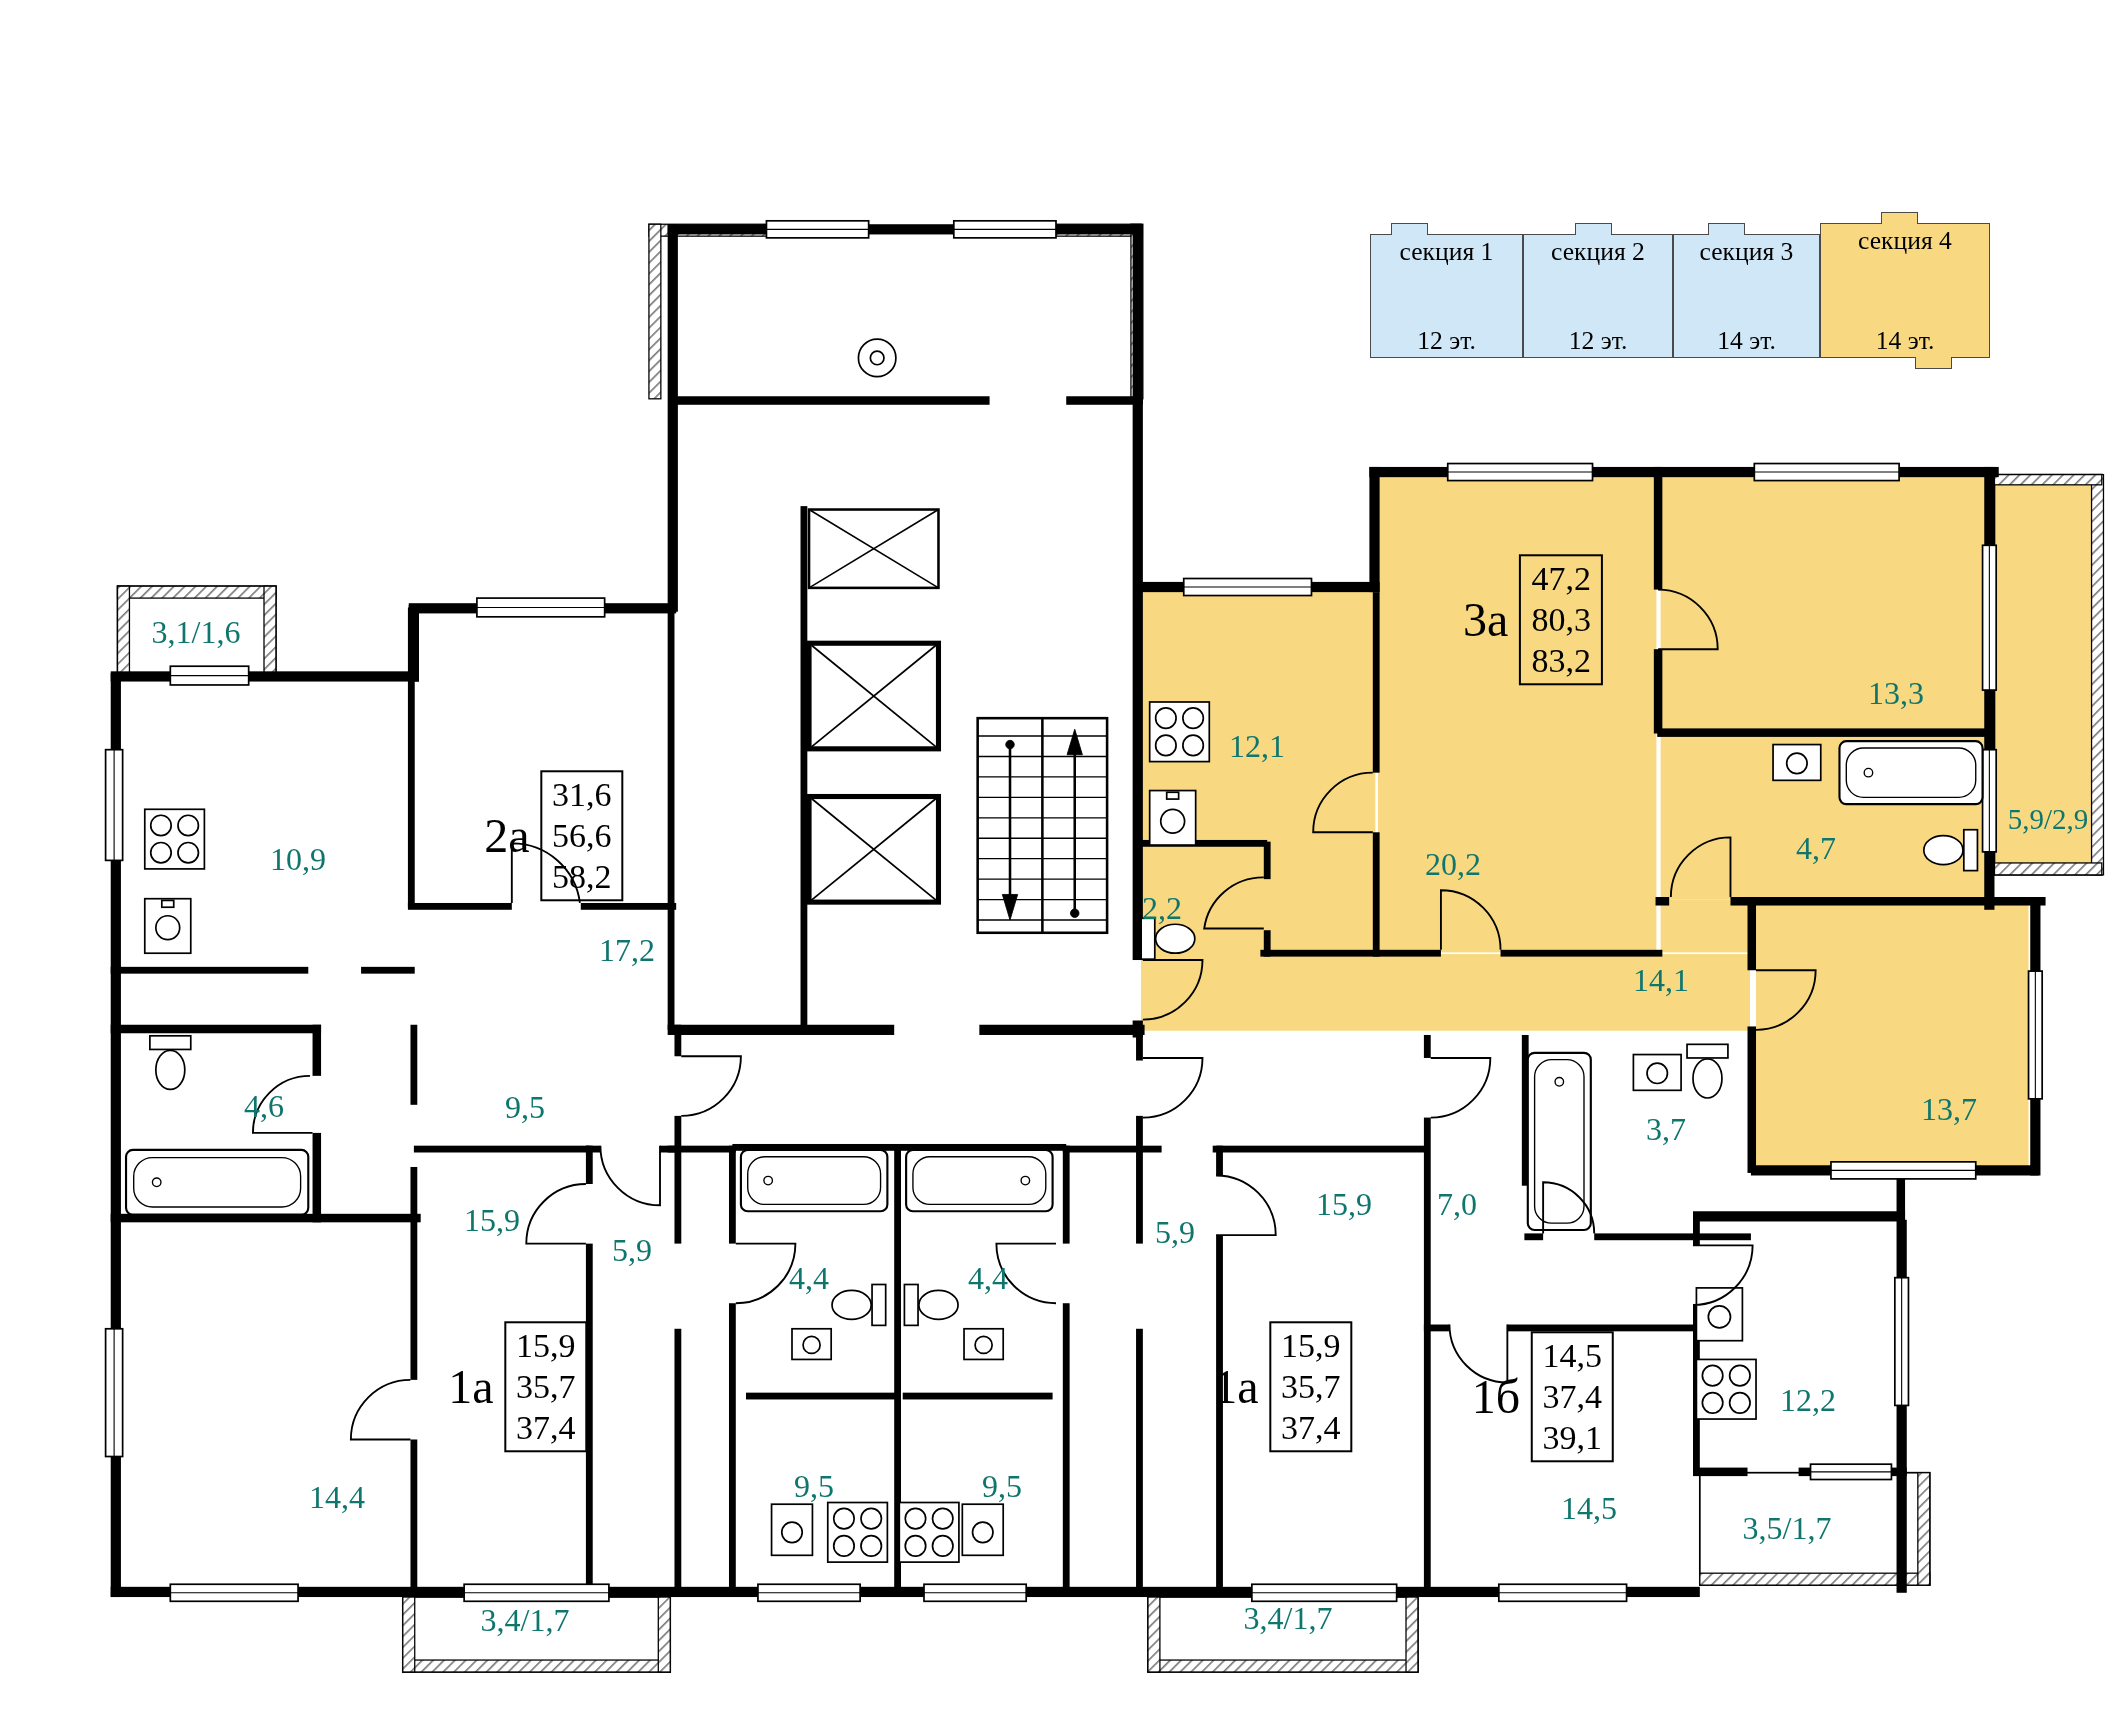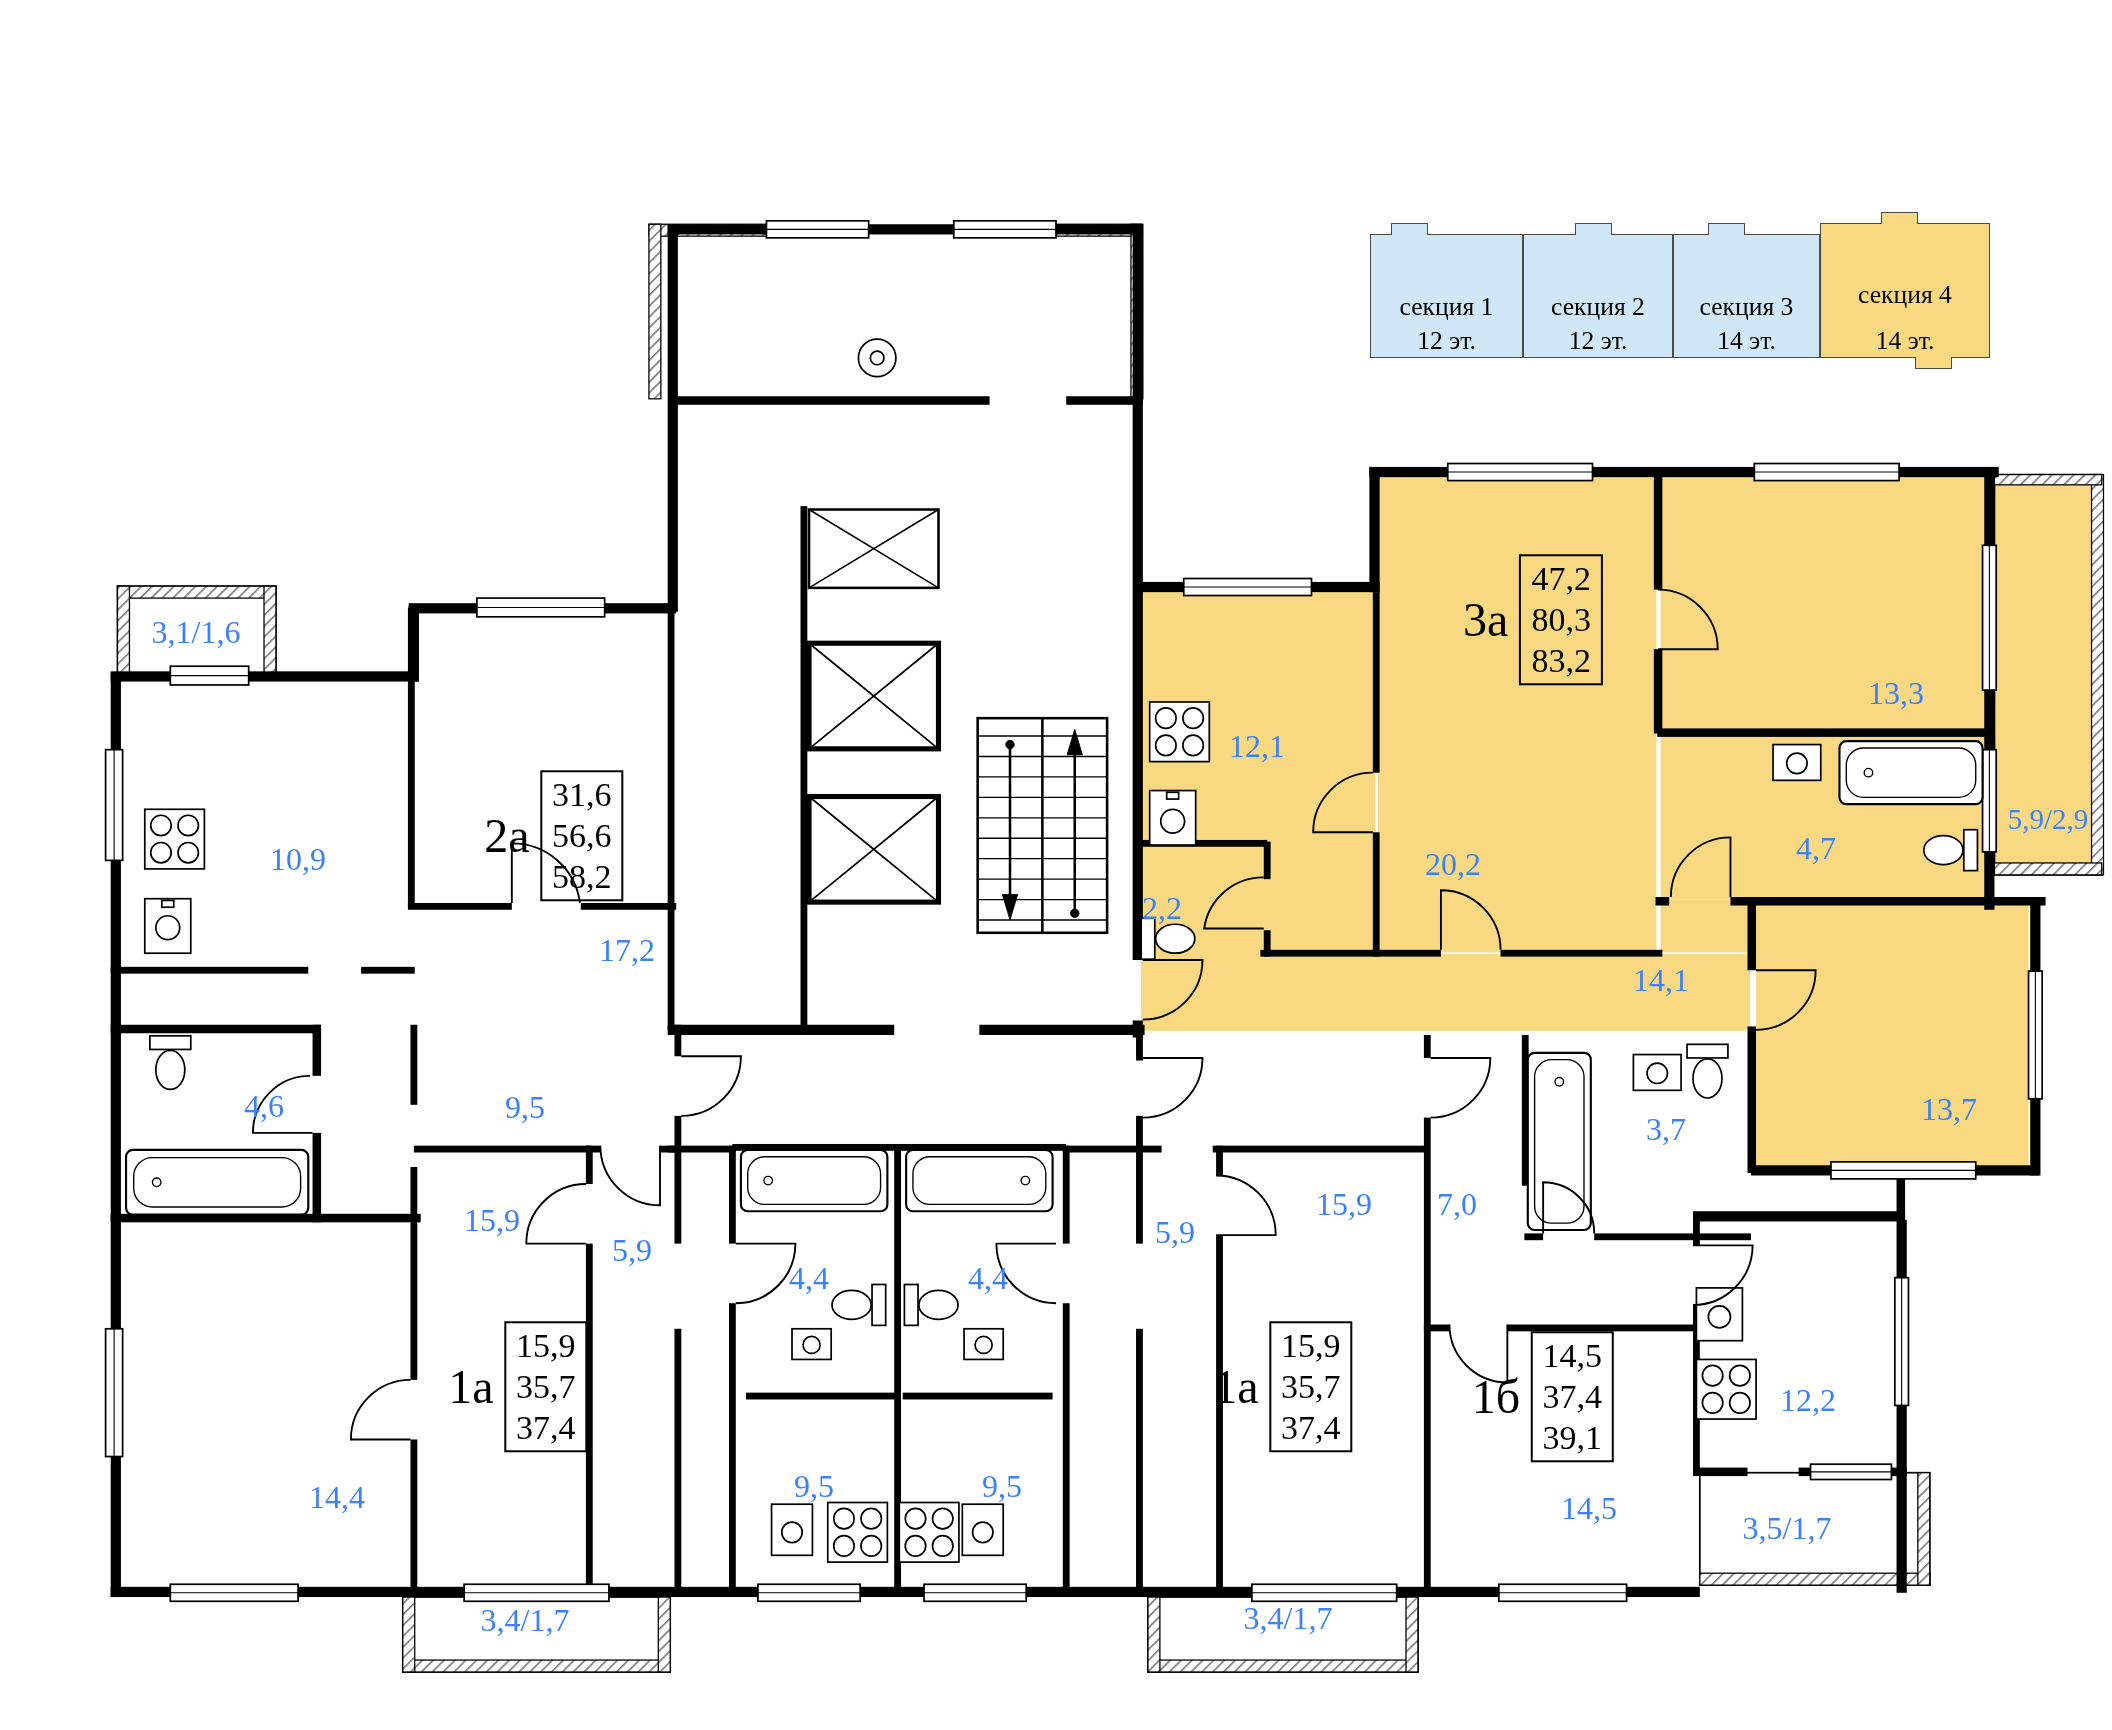--- a/index.html
+++ b/index.html
@@ -3,36 +3,36 @@
 <meta charset="utf-8">
 <style>
   html,body{margin:0;padding:0;}
   body{
     width:2112px;height:1731px;position:relative;background:#ffffff;
     font-family:"Liberation Serif", serif;color:#000;
   }
   #plan{position:absolute;left:0;top:0;}
   .lbl{
     position:absolute;transform:translate(-50%,-50%);
-    font-size:32px;line-height:1;white-space:nowrap;color:#3b82f6;
+    font-size:32px;line-height:1;white-space:nowrap;color:#0f766e;
   }
   .apt{
     position:absolute;transform:translate(-50%,-50%);
     display:flex;align-items:center;gap:10.2px;white-space:nowrap;
   }
   .apt .type{font-size:48px;line-height:1;}
   .apt .box{
     border:2.6px solid #000;padding:5.1px 10.2px;background:transparent;
     display:flex;flex-direction:column;align-items:flex-start;gap:5.1px;
     font-size:34px;line-height:1.05;
   }
   .legend{position:absolute;left:1370px;top:223px;display:flex;align-items:flex-end;}
   .legend .sec{
     border:1.7px solid #4a4a4a;height:124px;display:flex;flex-direction:column;
-    justify-content:flex-end;align-items:center;font-size:25.6px;line-height:1.3;
+    justify-content:space-between;align-items:center;font-size:25.6px;line-height:1.3;
     position:relative;box-sizing:border-box;
   }
   .legend .sec.blue{background:#cfe7f6;}
   .legend .sec.sel{background:#f8d982;height:135px;}
   .legend .notch{
     position:absolute;top:-12px;width:37px;height:12px;background:inherit;
     border:1.7px solid #4a4a4a;border-bottom:none;box-sizing:border-box;
   }
   .legend .notch.b{top:auto;bottom:-12px;border:1.7px solid #4a4a4a;border-top:none;}
 </style>

